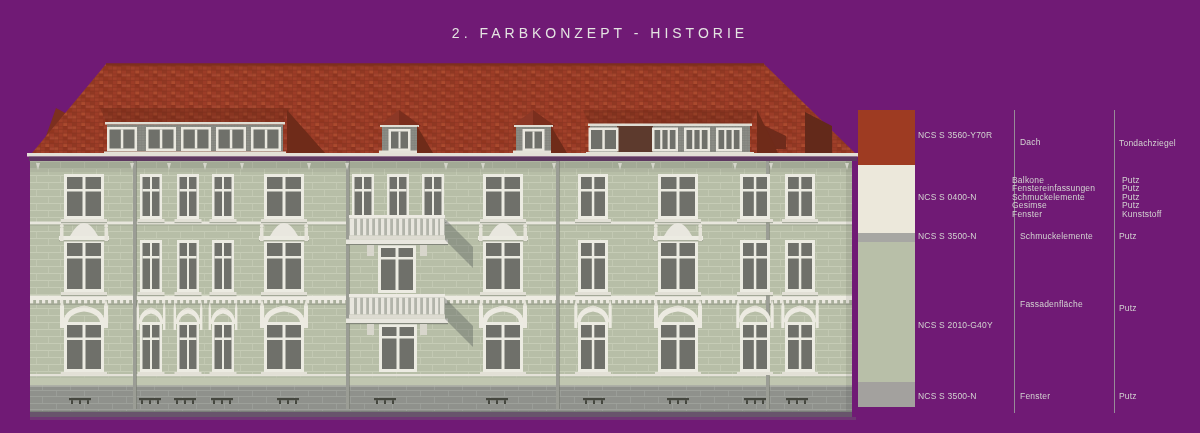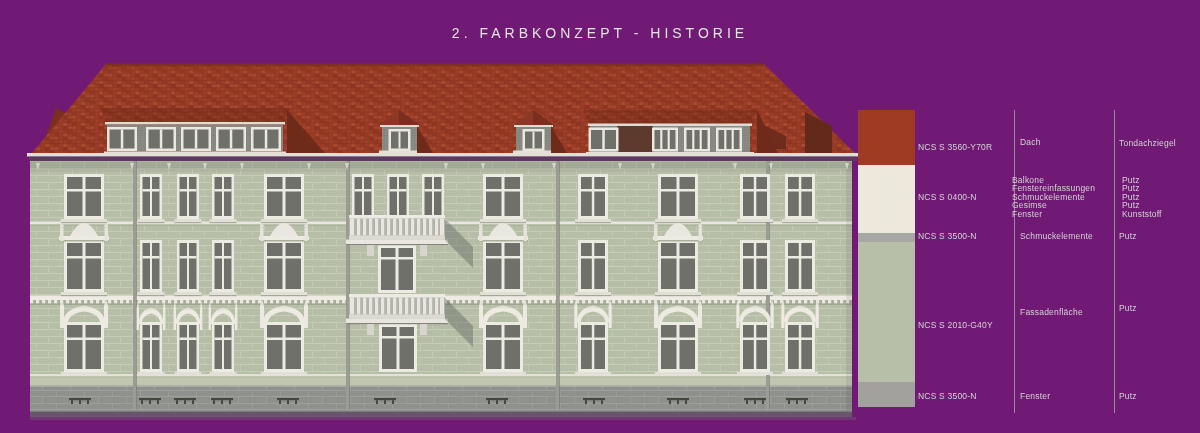--- a/index.html
+++ b/index.html
@@ -409,42 +409,42 @@
       <div class="swatch" style="height: 55px; background: rgb(158, 59, 34);"></div>
       <div class="swatch" style="height: 68px; background: rgb(236, 232, 219);"></div>
       <div class="swatch" style="height: 9px; background: rgb(167, 167, 163);"></div>
       <div class="swatch" style="height: 140px; background: rgb(184, 191, 168);"></div>
       <div class="swatch" style="height: 25px; background: rgb(163, 161, 158);"></div>
     </div>
 
     <div class="legend-divider" style="left:1014px"></div>
     <div class="legend-divider" style="left:1114px"></div>
 
-    <div class="legend-cell" style="left:918px;top:143px">NCS S 3560-Y70R</div>
+    <div class="legend-cell" style="left:918px;top:131px">NCS S 3560-Y70R</div>
     <div class="legend-cell" style="left:1020px;top:138px">Dach</div>
     <div class="legend-cell" style="left:1119px;top:139px">Tondachziegel</div>
 
     <div class="legend-cell" style="left:918px;top:193px">NCS S 0400-N</div>
     <div class="legend-cell" style="left:1012px;top:176px">Balkone
 Fenstereinfassungen
 Schmuckelemente
 Gesimse
 Fenster</div>
     <div class="legend-cell" style="left:1122px;top:176px">Putz
 Putz
 Putz
 Putz
 Kunststoff</div>
 
     <div class="legend-cell" style="left:918px;top:232px">NCS S 3500-N</div>
     <div class="legend-cell" style="left:1020px;top:232px">Schmuckelemente</div>
     <div class="legend-cell" style="left:1119px;top:232px">Putz</div>
 
     <div class="legend-cell" style="left:918px;top:321px">NCS S 2010-G40Y</div>
-    <div class="legend-cell" style="left:1020px;top:308px">Fassadenfläche</div>
+    <div class="legend-cell" style="left:1020px;top:300px">Fassadenfläche</div>
     <div class="legend-cell" style="left:1119px;top:304px">Putz</div>
 
     <div class="legend-cell" style="left:918px;top:392px">NCS S 3500-N</div>
     <div class="legend-cell" style="left:1020px;top:392px">Fenster</div>
     <div class="legend-cell" style="left:1119px;top:392px">Putz</div>
   </div>
 
 </div>
 
 </body></html>

